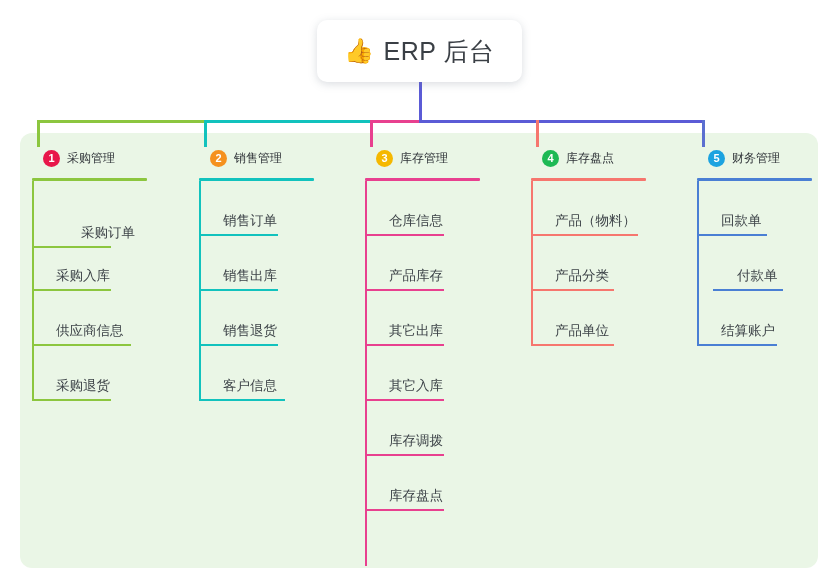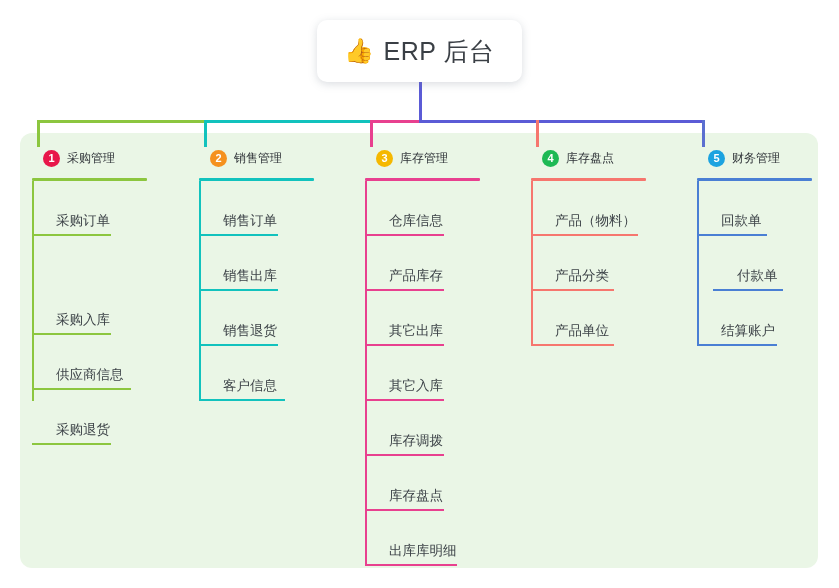--- a/index.html
+++ b/index.html
@@ -99,25 +99,25 @@
 
   <div id="columns">
       <div class="col" style="left: 32px;">
         <div class="col-head">
           <span class="badge" style="background: rgb(232, 23, 74);">1</span>
           <span class="col-title">采购管理</span>
         </div>
         <div class="col-rule" style="width: 115px; background: rgb(140, 198, 63);"></div>
         <div class="items" style="height: 220px;">
           <div class="spine" style="height: 220px; background: rgb(140, 198, 63);"></div>
-          <div class="item" style="top: 0px;">
+          <div class="item" style="top: 12px; padding-left: 25px;">
             <span class="item-label">采购订单</span>
             <div class="item-rule" style="width: 79px; background: rgb(140, 198, 63);"></div>
           </div>
-          <div class="item" style="top: 0px; margin-top: 44px;">
+          <div class="item" style="top: 0px;">
             <span class="item-label">采购入库</span>
             <div class="item-rule" style="width: 79px; background: rgb(140, 198, 63);"></div>
           </div>
           <div class="item" style="top: 0px;">
             <span class="item-label">供应商信息</span>
             <div class="item-rule" style="width: 99px; background: rgb(140, 198, 63);"></div>
           </div>
           <div class="item" style="top: 0px;">
             <span class="item-label">采购退货</span>
             <div class="item-rule" style="width: 79px; background: rgb(140, 198, 63);"></div>
@@ -175,24 +175,20 @@
             <div class="item-rule" style="width: 79px; background: rgb(232, 64, 143);"></div>
           </div>
           <div class="item" style="top: 0px;">
             <span class="item-label">库存调拨</span>
             <div class="item-rule" style="width: 79px; background: rgb(232, 64, 143);"></div>
           </div>
           <div class="item" style="top: 0px;">
             <span class="item-label">库存盘点</span>
             <div class="item-rule" style="width: 79px; background: rgb(232, 64, 143);"></div>
           </div>
-          <div class="item" style="top: 0px;">
-            <span class="item-label">出库库明细</span>
-            <div class="item-rule" style="width: 92px; background: rgb(232, 64, 143);"></div>
-          </div>
         </div>
       </div>
       <div class="col" style="left: 531px;">
         <div class="col-head">
           <span class="badge" style="background: rgb(29, 185, 84);">4</span>
           <span class="col-title">库存盘点</span>
         </div>
         <div class="col-rule" style="width: 115px; background: rgb(246, 118, 110);"></div>
         <div class="items" style="height: 130px;">
           <div class="spine" style="height: 165px; background: rgb(246, 118, 110);"></div>

